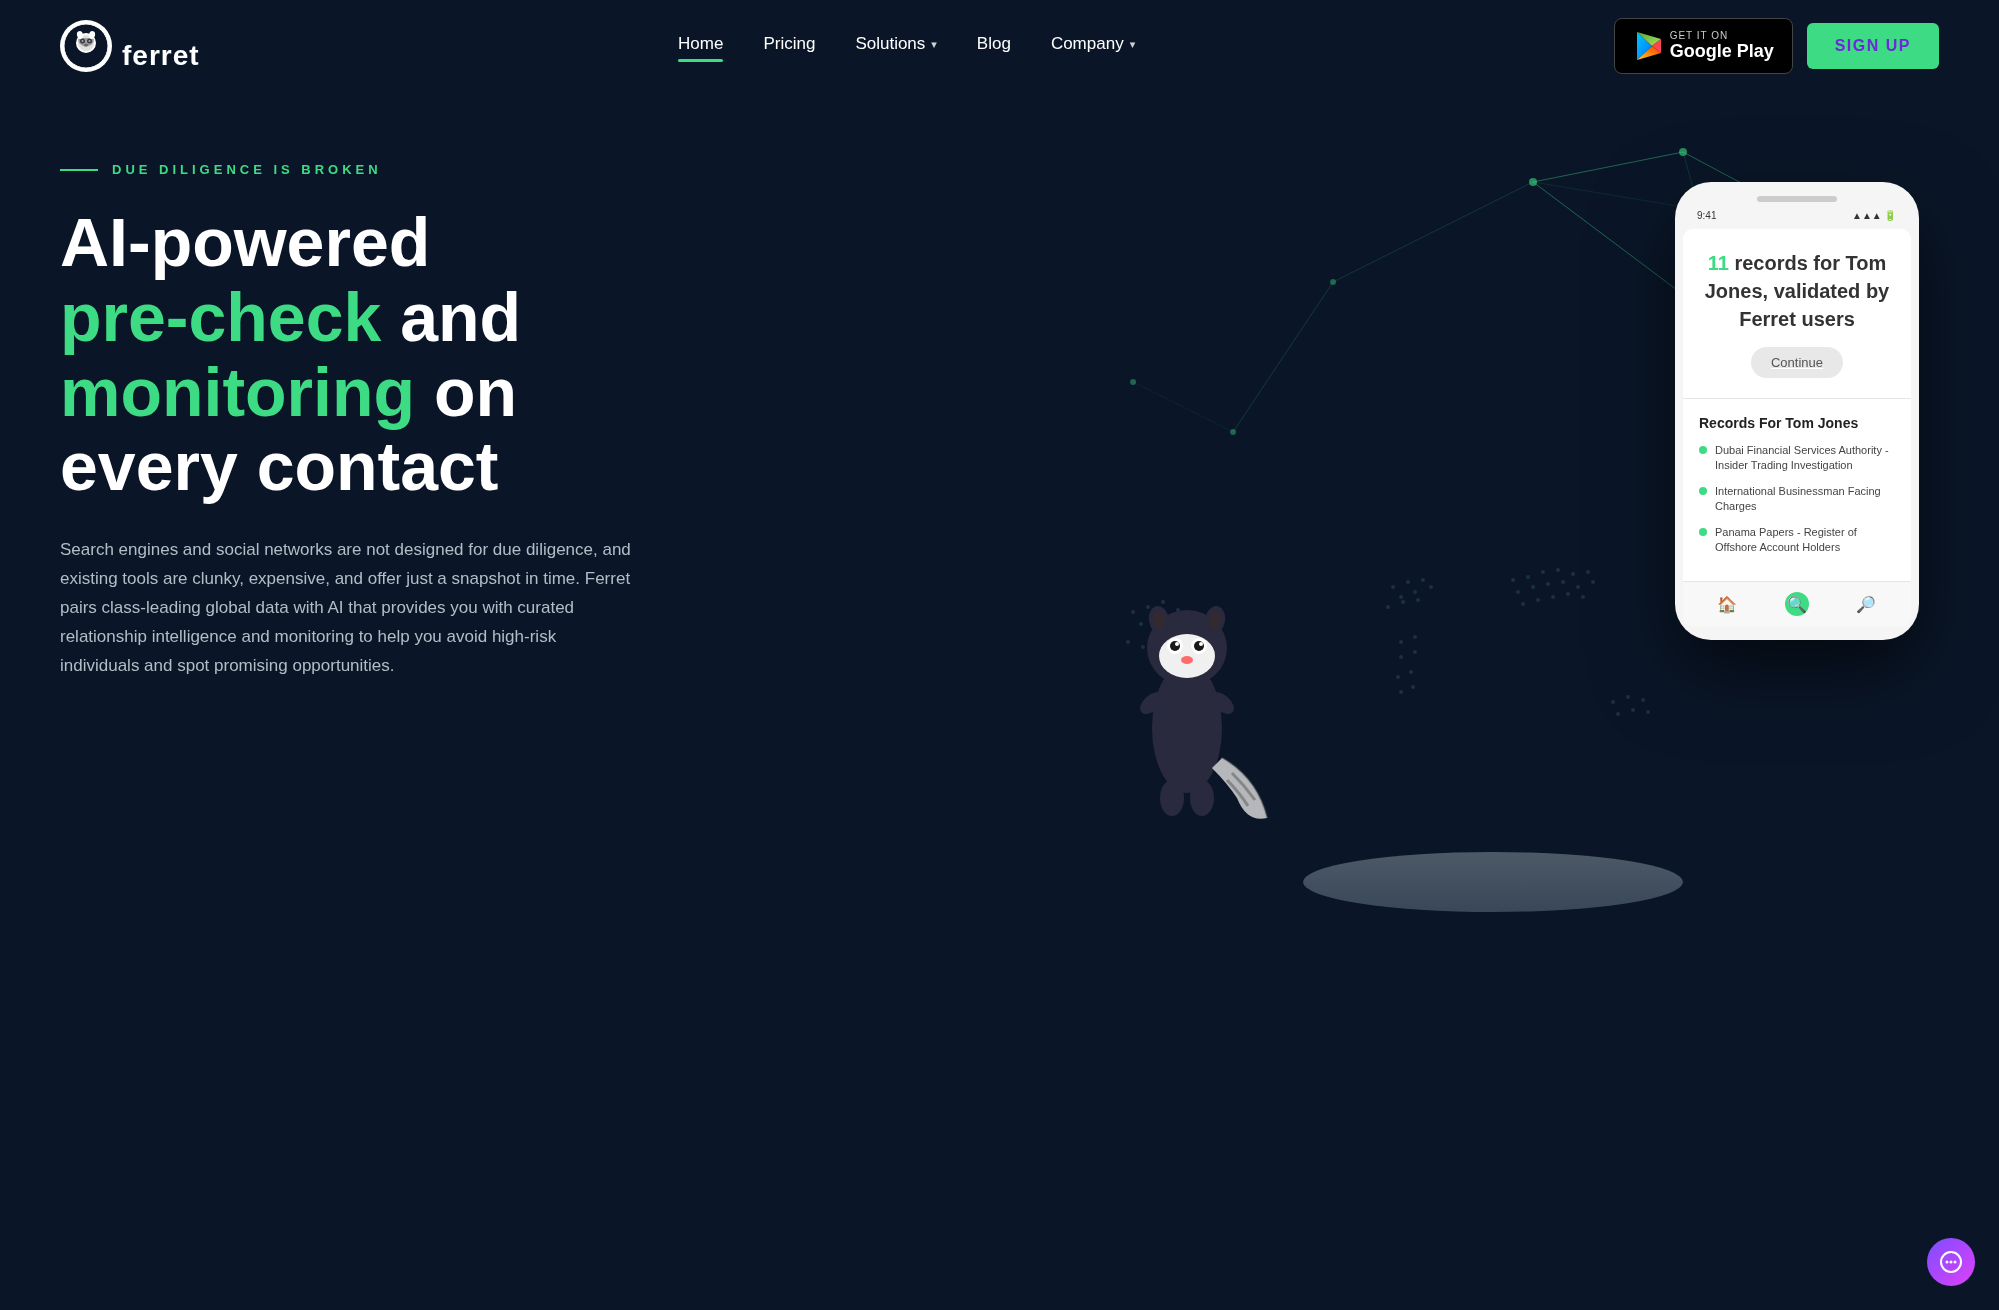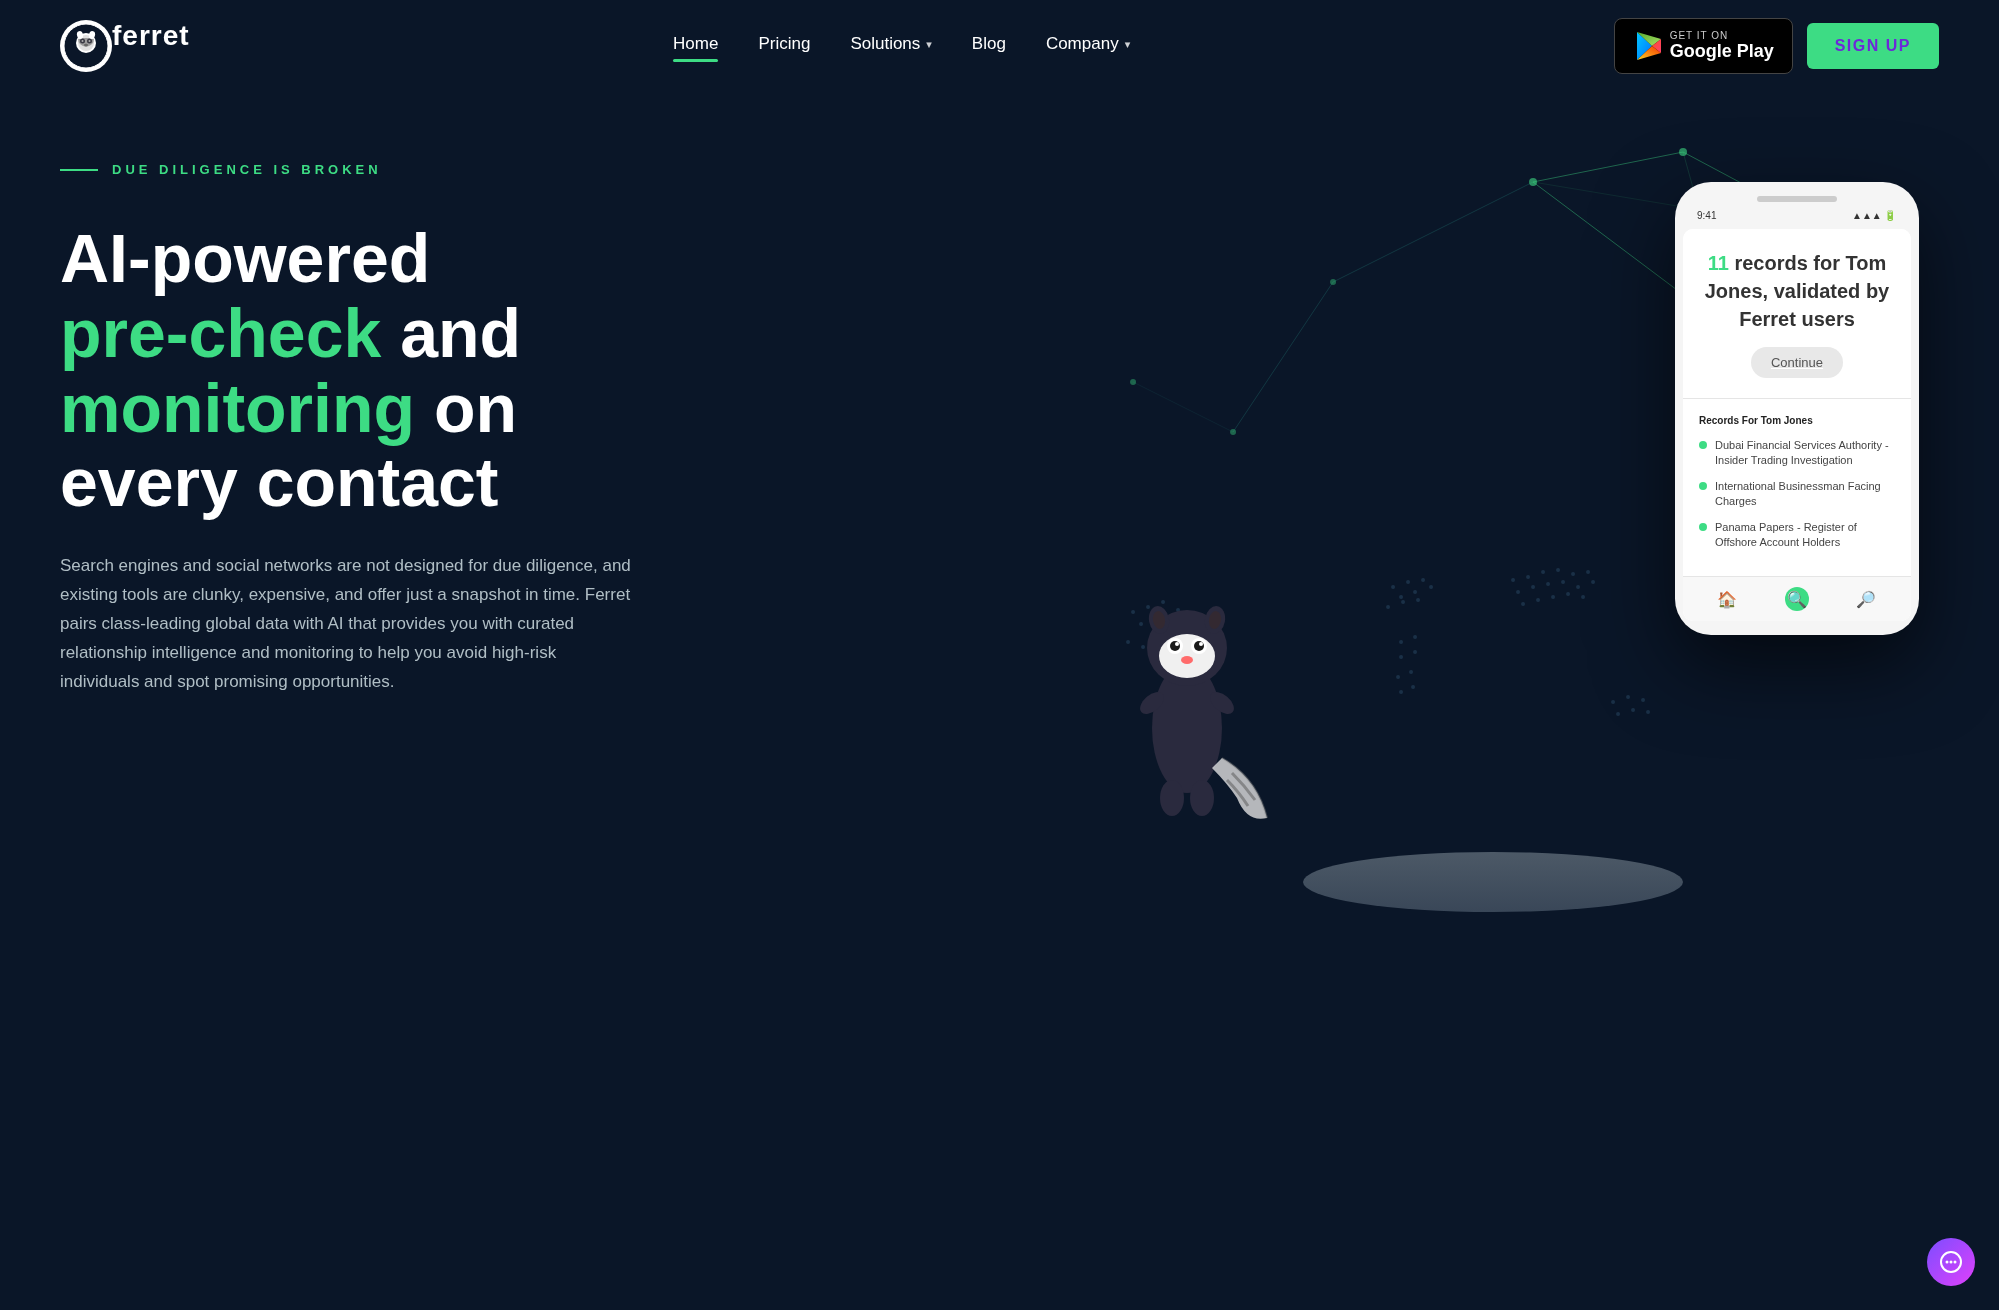--- a/index.html
+++ b/index.html
@@ -17,22 +17,22 @@
       align-items: center;
       justify-content: space-between;
       padding: 18px 60px;
       background-color: #0a1628;
       position: relative;
       z-index: 10;
     }
 
     .logo-area {
       display: flex;
-      align-items: flex-start;
-      gap: 0;
+      align-items: flex-end;
+      gap: 10px;
     }
 
     .logo-circle {
       width: 52px;
       height: 52px;
       border-radius: 50%;
       background: #ffffff;
       display: flex;
       align-items: center;
       justify-content: center;
@@ -152,21 +152,21 @@
     .hero-content {
       flex: 0 0 52%;
       padding-top: 30px;
       z-index: 2;
     }
 
     .hero-tagline {
       display: flex;
       align-items: center;
       gap: 14px;
-      margin-bottom: 44px;
+      margin-bottom: 28px;
     }
 
     .tagline-line {
       width: 38px;
       height: 2px;
       background: #3ddc84;
     }
 
     .tagline-text {
       font-size: 13px;
@@ -276,21 +276,21 @@
       margin: 0 auto;
       width: fit-content;
     }
 
     .phone-bottom-section {
       background: #ffffff;
       padding: 16px;
     }
 
     .records-title {
-      font-size: 10px;
+      font-size: 14px;
       font-weight: 700;
       color: #222;
       margin-bottom: 12px;
     }
 
     .record-item {
       display: flex;
       align-items: flex-start;
       gap: 8px;
       margin-bottom: 10px;

